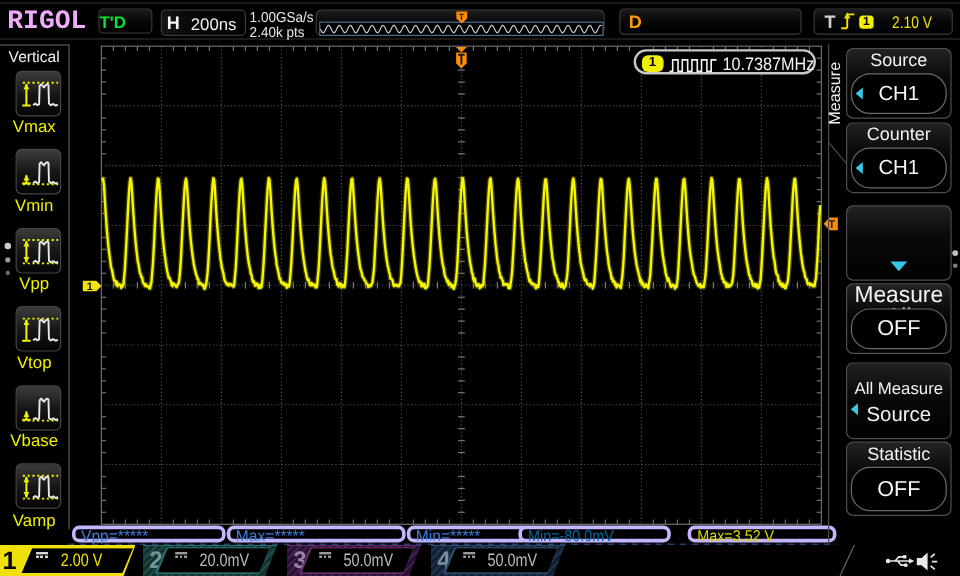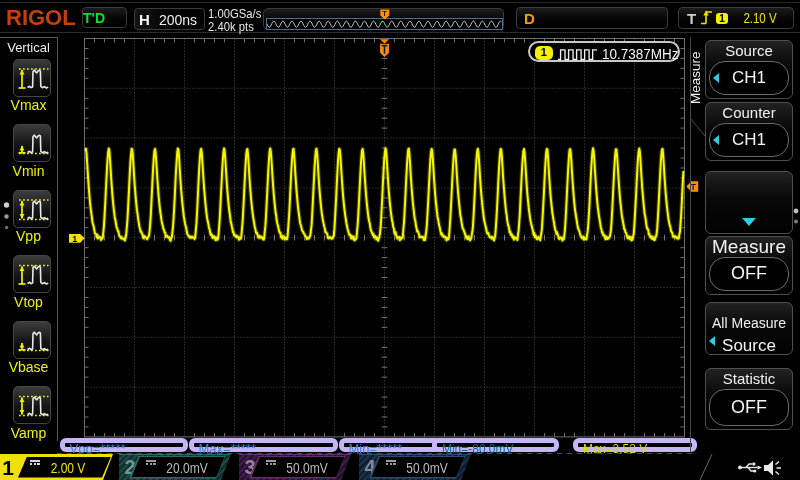--- a/index.html
+++ b/index.html
@@ -10,33 +10,33 @@
 .llab{position:absolute;left:0;width:57px;text-align:center;color:#f0f000;font-size:14px;height:15px;line-height:15px}
 .ritem{position:absolute;left:705px;width:88px;border:1px solid #4f4f4f;border-radius:6px;box-sizing:border-box;
  background:linear-gradient(#222,#090909 42%,#010101)}
 .rtitle{position:absolute;top:1px;left:0;right:0;text-align:center;color:#f2f2f2;height:18px;line-height:18px}
 .rsub{position:absolute;left:3px;right:3px;top:20px;bottom:3px;border:1px solid #6a6a6a;border-radius:16px;
  background:#000;color:#f5f5f5;text-align:center;display:flex;align-items:center;justify-content:center}
 .ltri{position:absolute;left:3px;top:50%;margin-top:-5px;width:0;height:0;
  border-top:5px solid transparent;border-bottom:5px solid transparent;border-right:6px solid #35c8e8}
 .dtri{position:absolute;left:50%;margin-left:-7px;top:46px;width:0;height:0;
  border-left:7px solid transparent;border-right:7px solid transparent;border-top:8px solid #35c8e8}
-.pill{position:absolute;top:437.5px;height:14.5px;background:#000;border:5px solid #c4b5fd;border-radius:6px;
+.pill{position:absolute;top:437.5px;height:14.5px;background:#000;border:3px solid #c4b5fd;border-radius:6px;
  box-sizing:border-box;font-size:13px;line-height:12.5px;padding-left:5px;white-space:nowrap}
 .dcic{position:absolute;width:11px;height:7px}
 .dcic i{position:absolute;left:0;top:0;width:10px;height:1.6px}
 .dcic b{position:absolute;left:0;top:3.2px;width:10px;height:1.6px;
  background:repeating-linear-gradient(90deg,currentColor 0 2.2px,transparent 2.2px 3.7px)}
 </style></head>
 <body>
 <div class="abs" style="left:0;top:2px;width:800px;height:1px;background:#272727"></div>
 <div class="abs" style="left:0;top:32px;width:800px;height:1px;background:#2b2b2b"></div>
 
-<div class="abs" style="left:6px;top:6px;width:76px;height:24px;color:#c2410c;
- font-family:Liberation Sans, sans-serif;font-weight:bold;font-size:22px;line-height:24px;letter-spacing:0px">RIGOL</div>
+<div class="abs" style="left:6px;top:6px;width:76px;height:24px;color:#f0abfc;
+ font-family:Liberation Mono, monospace;font-weight:bold;font-size:22px;line-height:24px;letter-spacing:0px">RIGOL</div>
 <div class="tbox" style="left:82px;top:7px;width:45px;height:21px;text-align:left;color:#00e432;
  font-size:14px;font-weight:bold;line-height:20px">T'D</div>
 <div class="tbox" style="left:134px;top:8px;width:71px;height:22px;background:linear-gradient(90deg,#141414 0%,#0a0a0a 30%,#030303 60%),linear-gradient(#1c1c1c,#070707 50%,#000)">
   <span class="abs" style="left:4px;top:2px;color:#f5f5f5;font-size:15px;font-weight:bold">H</span>
   <span class="abs" style="left:18px;top:3px;width:50px;text-align:center;color:#f0f0f0;font-size:14px">200ns</span>
 </div>
 <div class="abs" style="left:208px;top:8px;color:#e8e8e8;font-size:12px;line-height:12.5px;transform:scaleX(0.94);transform-origin:0 0">1.00GSa/s<br>2.40k pts</div>
 <div class="tbox" style="left:263px;top:8px;width:241px;height:22px;border-radius:5px"></div>
 <div class="abs" style="left:266px;top:18px;width:237px;height:12px;border:1px solid #4a7090;box-sizing:border-box;background:#000"></div>
 <svg class="abs" style="left:0;top:0" width="800" height="36">
@@ -427,21 +427,21 @@
     <div class="rtitle" style="font-size:15px">Counter</div>
     <div class="rsub" style="font-size:17px"><span class="ltri"></span>CH1</div>
   </div>
 <div class="ritem" style="top:171px;height:63px">
     <div class="dtri"></div>
   </div>
 <div class="ritem" style="top:236px;height:58.5px">
     <div class="rtitle" style="font-size:19px">Measure All</div>
     <div class="rsub" style="font-size:18px">OFF</div>
   </div>
-<div class="ritem" style="top:302px;height:53px">
+<div class="ritem" style="top:302px;height:64px">
     <div style="position:absolute;left:0;right:0;top:12px;text-align:center;font-size:14px;color:#f2f2f2">All Measure</div>
     <span class="ltri" style="top:38px"></span>
     <div style="position:absolute;left:0;right:0;top:33px;text-align:center;font-size:17px;color:#f2f2f2">Source</div>
   </div>
 <div class="ritem" style="top:368px;height:62px">
     <div class="rtitle" style="font-size:15px">Statistic</div>
     <div class="rsub" style="font-size:18px">OFF</div>
   </div>
 <svg class="abs" style="left:790px;top:205px" width="10" height="22">
  <circle cx="6" cy="6" r="2.4" fill="#c0c0c0"></circle>

